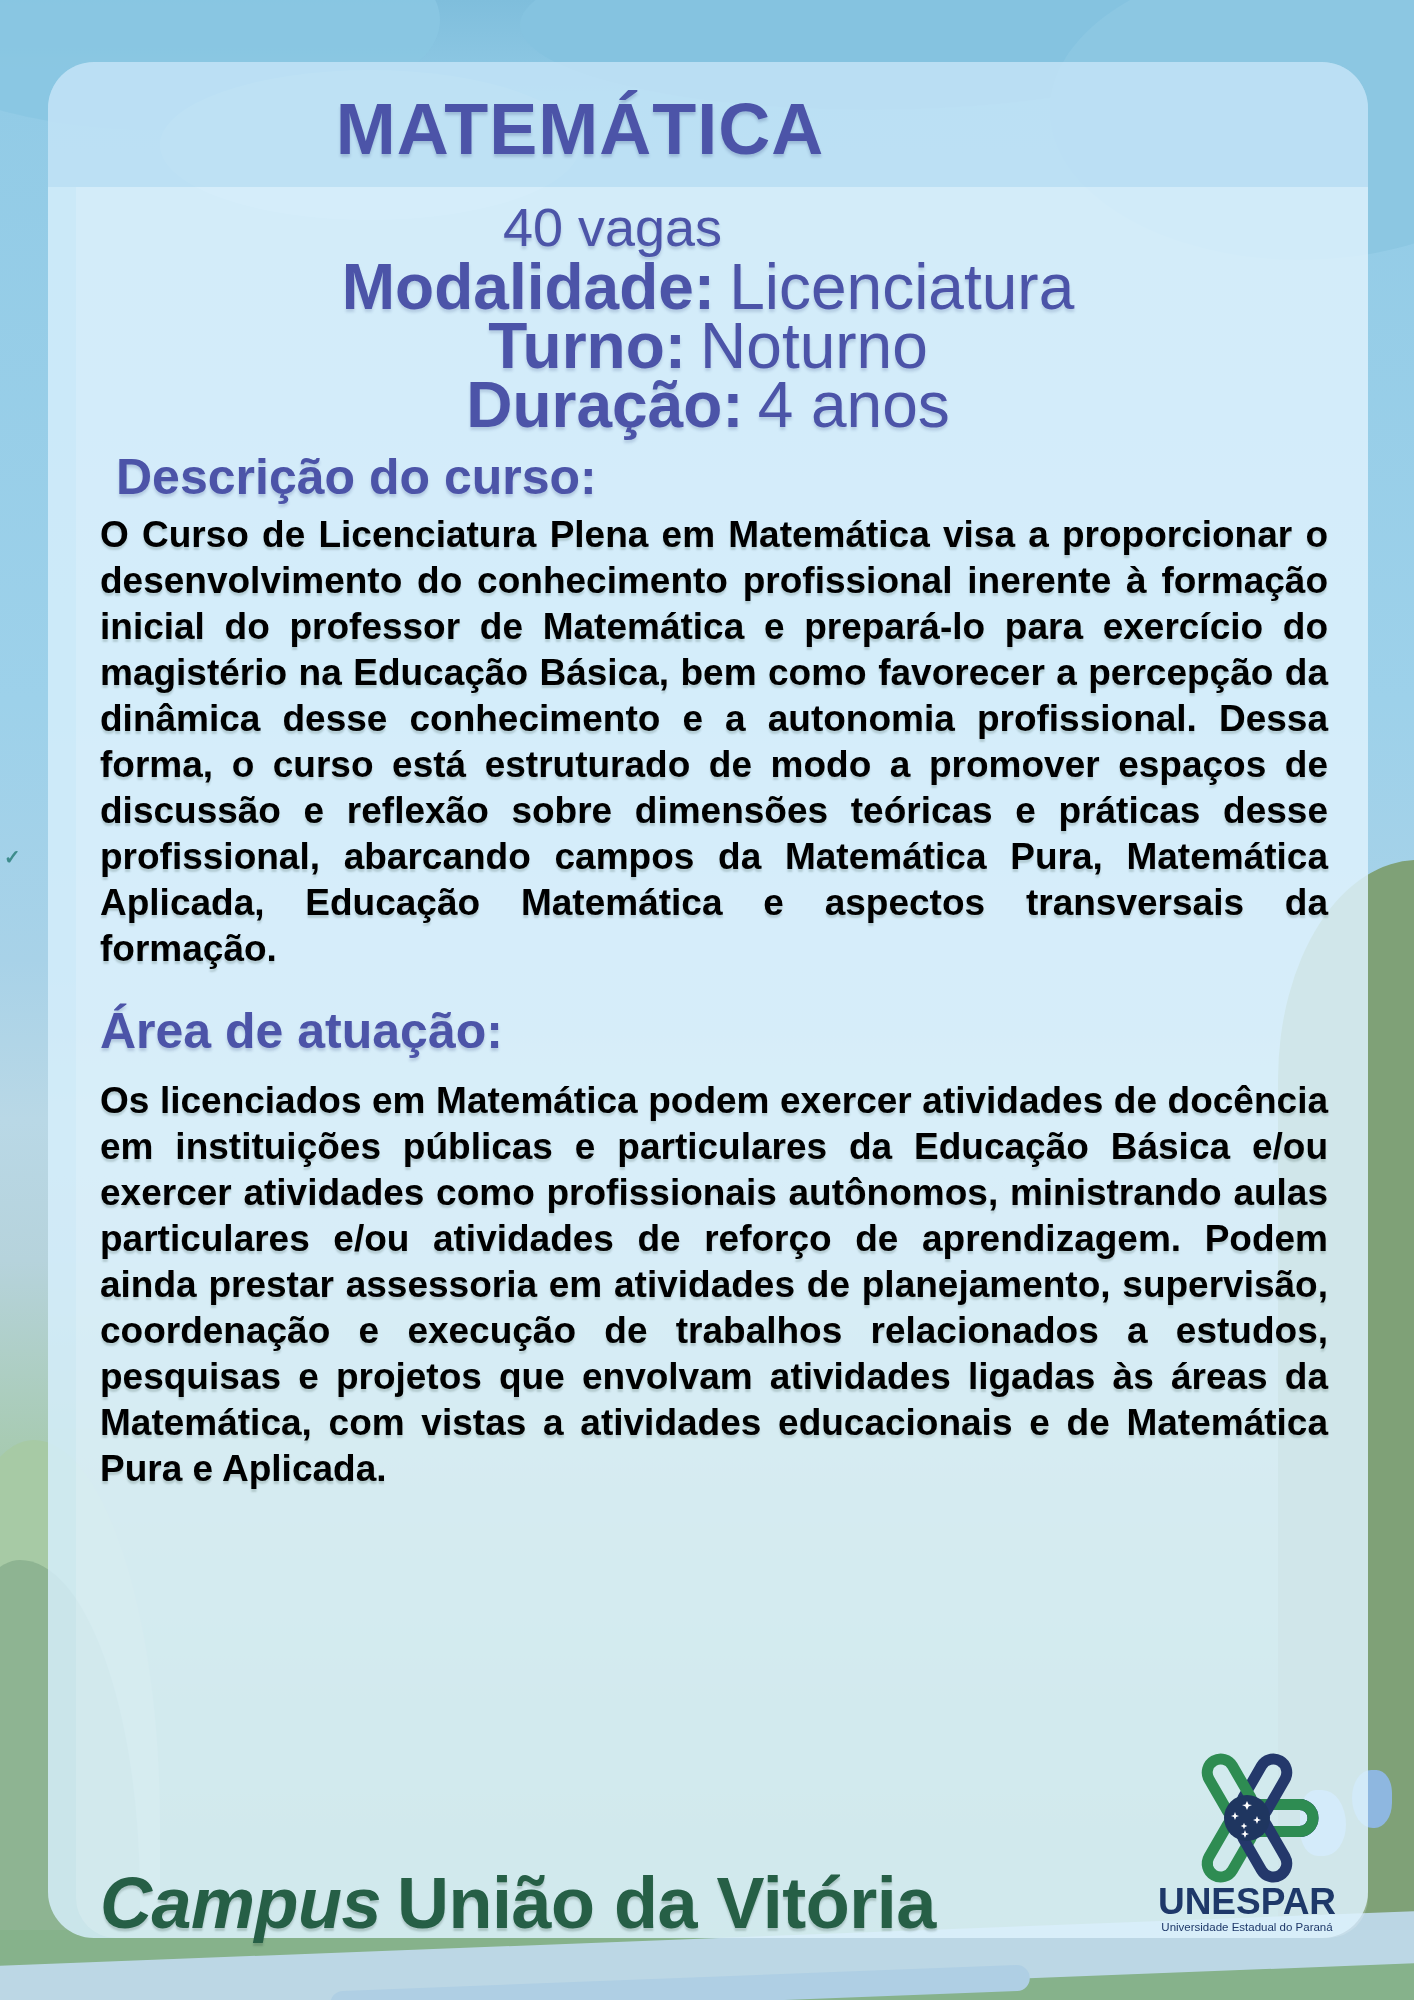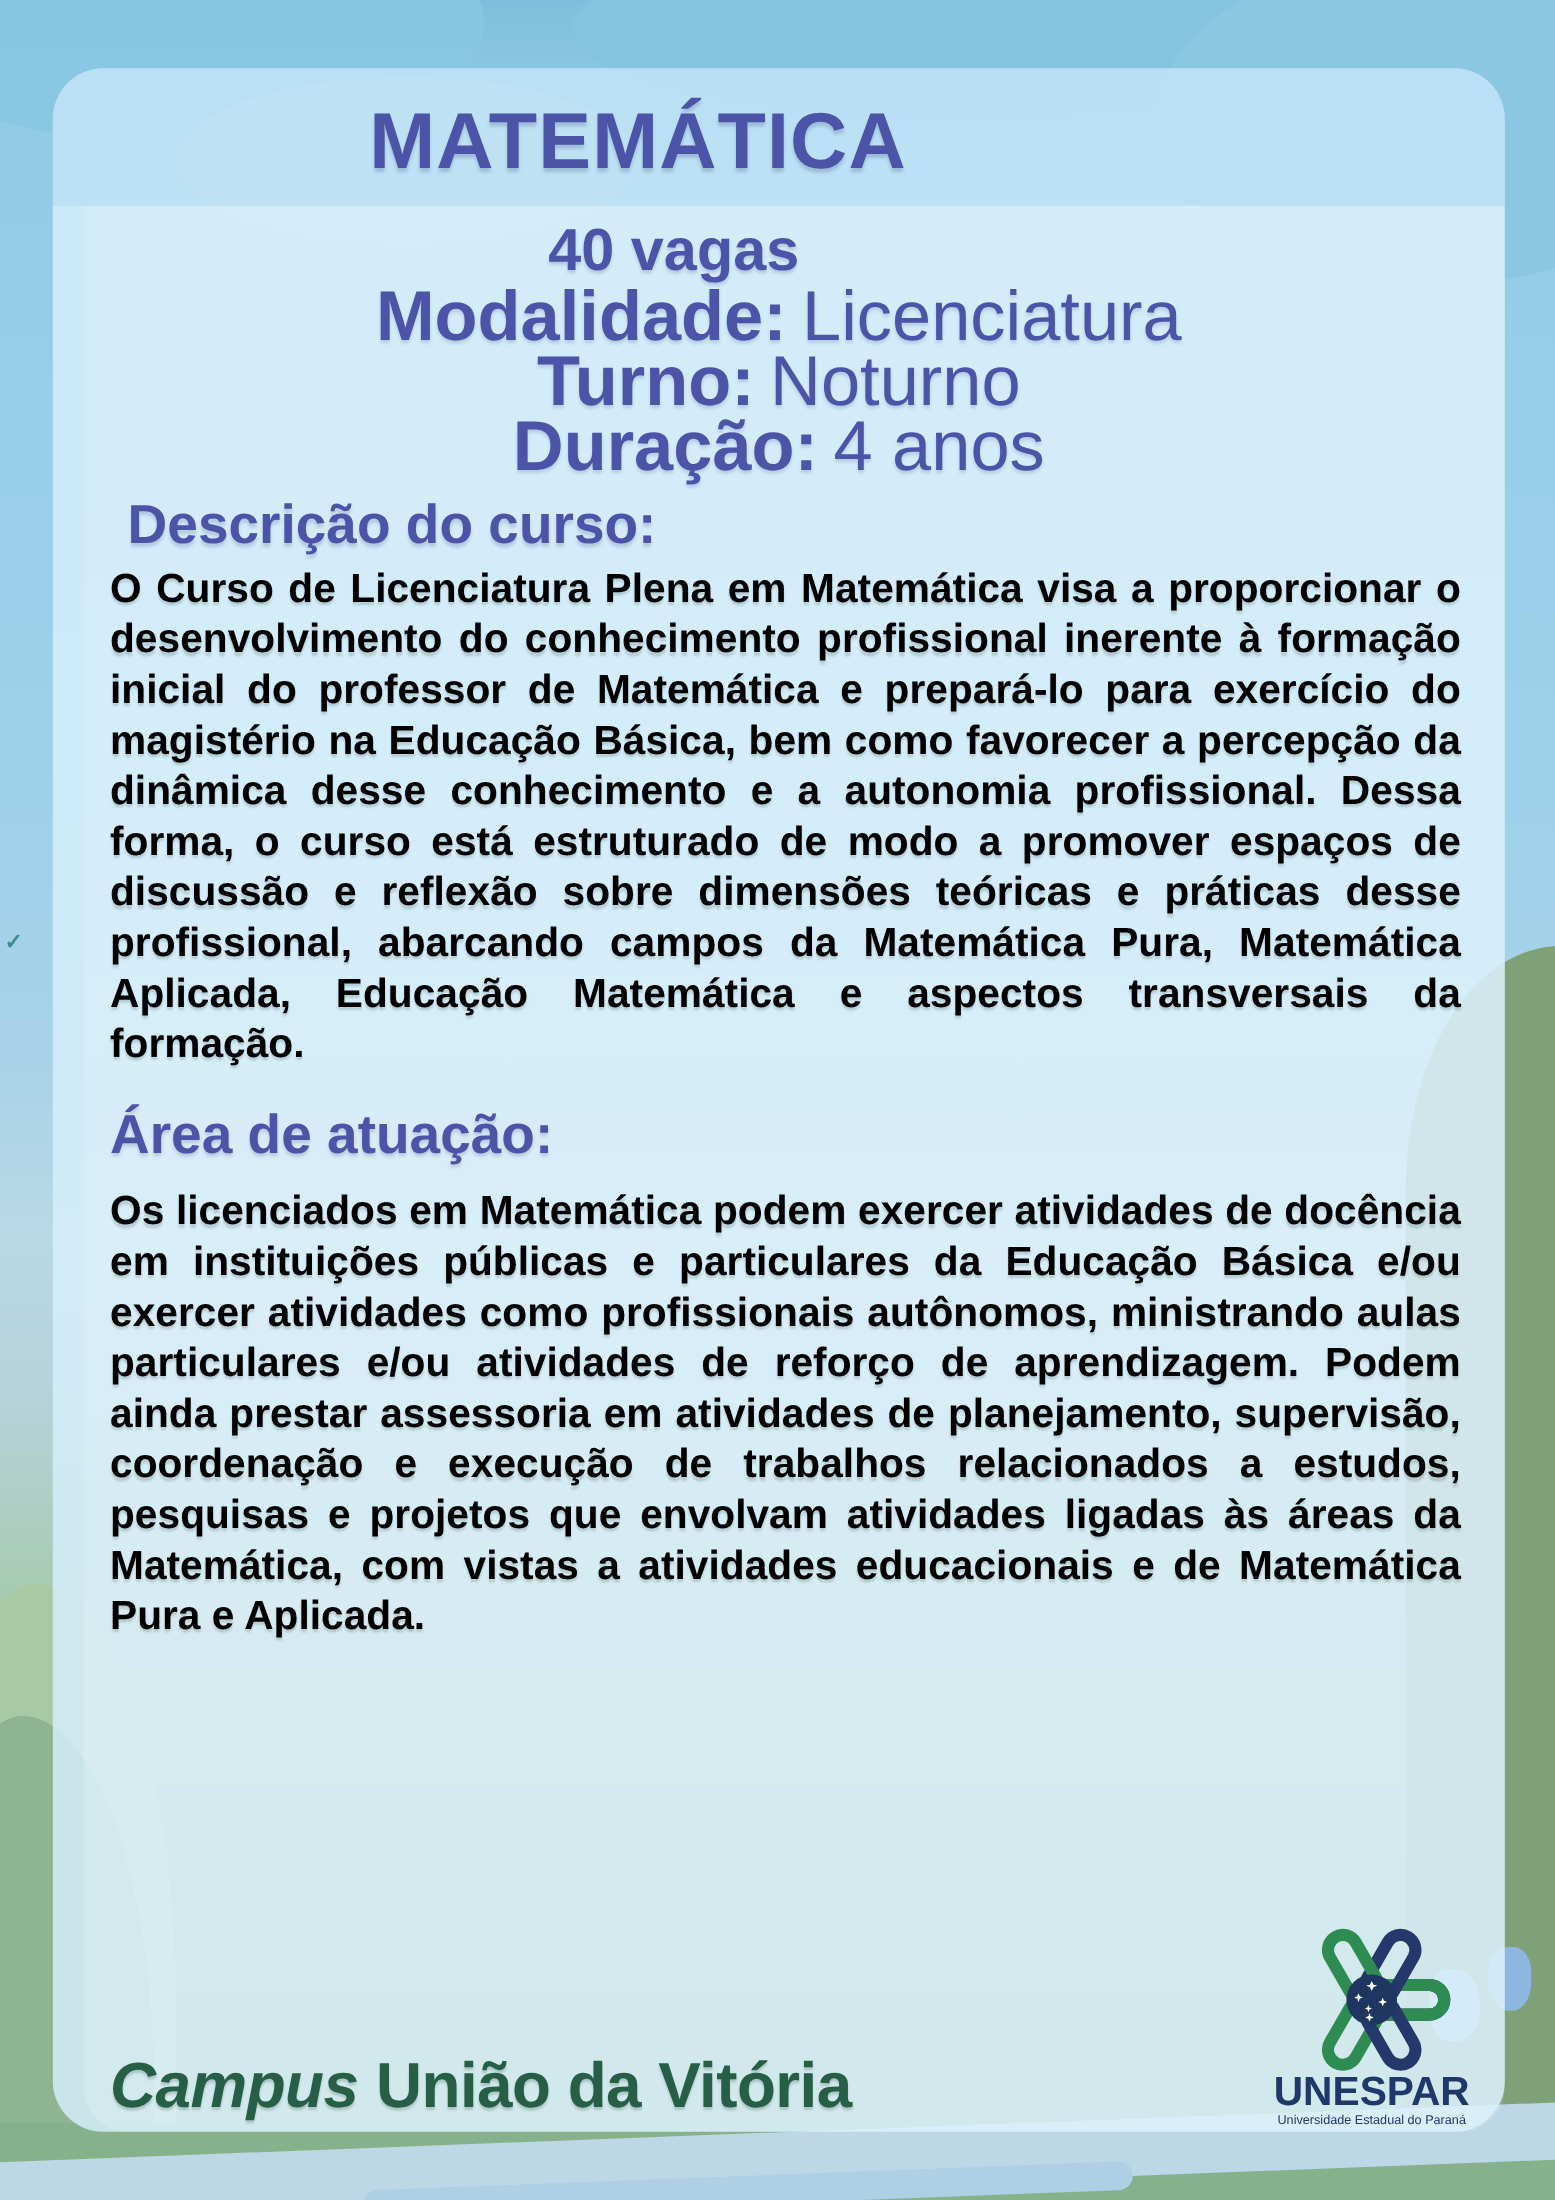--- a/index.html
+++ b/index.html
@@ -52,21 +52,21 @@
     background:rgba(255,255,255,0.16);
   }
   
   .title{
     left:48px;top:88px;width:1064px;text-align:center;
     font-size:72px;font-weight:bold;color:#4C54A8;letter-spacing:1px;
     text-shadow:0 3px 3px rgba(40,60,120,0.22);
   }
   .vacancies{
     left:48px;top:196px;width:1129px;text-align:center;
-    font-size:54px;font-weight:bold;color:#4C54A8;
+    font-size:54px;font-weight:normal;color:#4C54A8;
     text-shadow:0 3px 3px rgba(40,60,120,0.2);
   }
   .details{
     left:48px;top:258px;width:1320px;text-align:center;color:#4C54A8;
     font-size:64px;line-height:59px;text-shadow:0 3px 3px rgba(40,60,120,0.18);
   }
   .details .lbl{font-weight:bold;margin-right:14px;}
   .section-heading{
     left:100px;font-size:50px;font-weight:bold;color:#4C54A8;
     text-shadow:0 3px 3px rgba(40,60,120,0.2);
@@ -74,21 +74,21 @@
   .para{
     left:100px;width:1228px;font-size:37px;font-weight:bold;color:#000000;
     line-height:46px;text-align:justify;
     text-shadow:0 3px 2px rgba(25,55,42,0.18);
   }
   .heading-1{top:448px;margin-left:16px;}
   .para-1{top:512px;}
   .heading-2{top:1002px;}
   .para-2{top:1078px;}
   .campus{
-    left:100px;top:1862px;font-size:58px;font-weight:bold;color:#265F46;
+    left:100px;top:1862px;font-size:72px;font-weight:bold;color:#265F46;
     text-shadow:0 3px 2px rgba(25,55,42,0.2);letter-spacing:-0.5px;
   }
   .campus .campus-prefix{font-style:italic;margin-right:16px;}
   
   .logo-box{left:1152px;top:1742px;width:190px;height:200px;}
 </style>
 </head>
 <body>
 
 <div class="abs bg-sky"></div>

